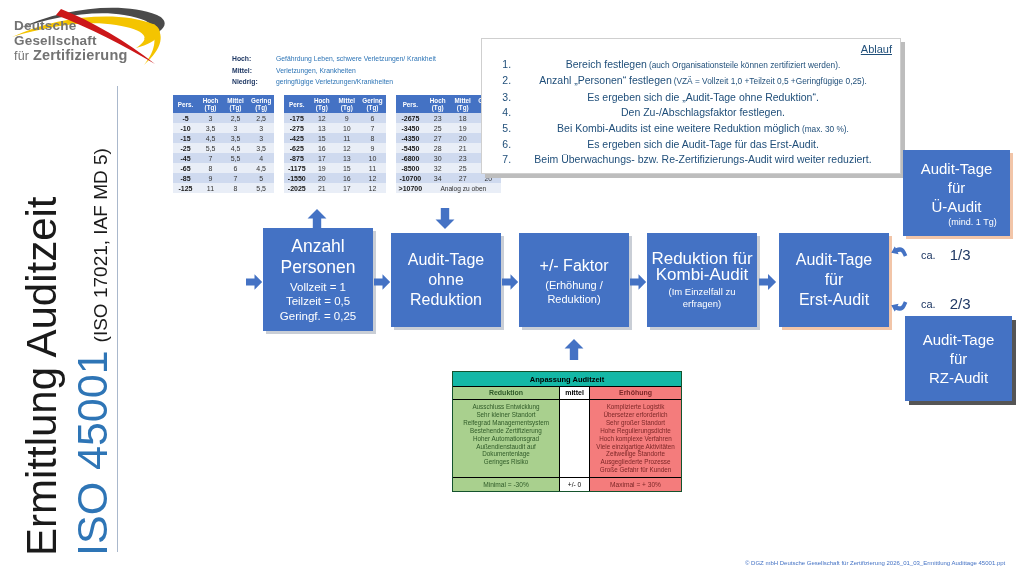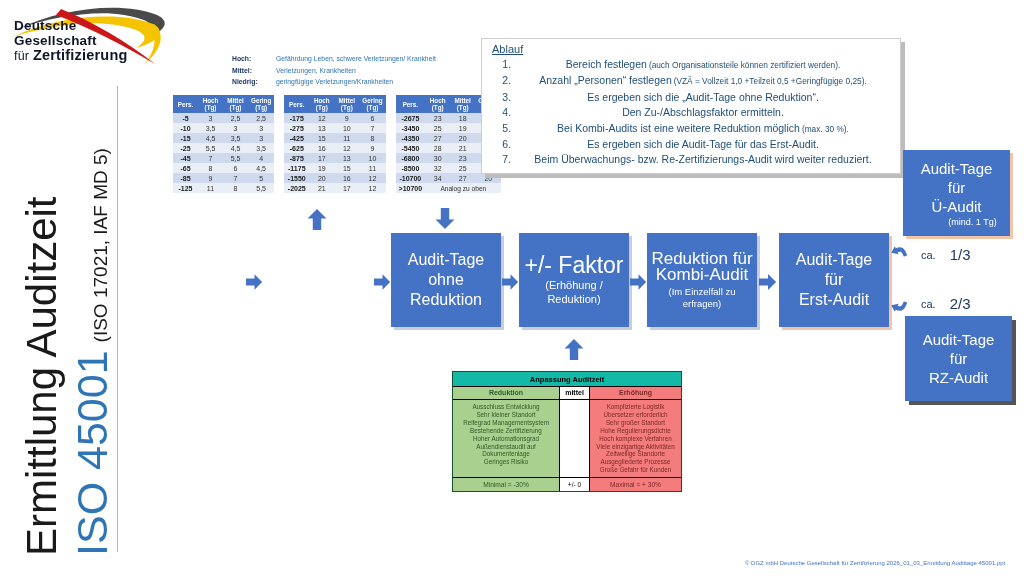--- a/index.html
+++ b/index.html
@@ -2,21 +2,21 @@
 <html><head>
 <meta charset="utf-8">
 <style>
   html,body{margin:0;padding:0;background:#fff;}
   .slide{position:relative;width:1030px;height:579px;background:#ffffff;overflow:hidden;
          font-family:"Liberation Sans",sans-serif;}
 
   
   .logo{position:absolute;left:6px;top:3px;width:172px;height:68px;}
   .logo svg{position:absolute;left:0;top:0;}
-  .logo-text{position:absolute;left:8px;top:16px;z-index:2;color:#0f172a;font-weight:bold;
+  .logo-text{position:absolute;left:8px;top:16px;z-index:2;color:#737373;font-weight:bold;
              font-size:13.5px;line-height:14.5px;letter-spacing:.2px;}
   .logo-text .l3p{font-weight:normal;font-size:12.5px;}
   .logo-text .l3b{font-weight:bold;font-size:14.5px;}
 
   
   .vline{position:absolute;left:117px;top:86px;width:1px;height:466px;background:#aab8cc;}
   .vtitle{position:absolute;left:18px;top:556px;transform:rotate(-90deg);transform-origin:0 0;
           width:460px;white-space:nowrap;}
   .vtitle .line1{font-size:42px;color:#1a1a1a;line-height:48px;}
   .vtitle .line2{font-size:43px;color:#2E75B6;line-height:52px;}
@@ -34,38 +34,38 @@
              padding:2px 3px;white-space:pre-line;vertical-align:middle;min-width:19px;}
   .ptable td{font-size:7px;padding:1.5px 3px;color:#333;}
   .ptable tbody tr:nth-child(odd) td{background:#CFDAEF;}
   .ptable tbody tr:nth-child(even) td{background:#E9EEF7;}
   .ptable td.pers{font-weight:bold;color:#1a1a1a;}
   .ptable td.analog{font-size:6.6px;}
 
   
   .ablauf{position:absolute;left:481px;top:38px;width:402px;background:#fff;color:#1F4E79;
           border:1px solid #cfcfcf;box-shadow:4px 4px 0 #bdbdbd;padding:3px 8px 5px 8px;}
-  .ablauf-title{font-size:11px;text-decoration:underline;margin:1px 0 2px 2px;}
+  .ablauf-title{font-size:11px;text-decoration:underline;margin:1px 0 2px 2px;text-align:right;}
   .ablauf ol{margin:0;padding-left:24px;text-align:center;}
   .ablauf li{font-size:10.5px;line-height:15.4px;}
   .ablauf li .note{font-size:8.3px;margin-left:2px;}
 
   
   .fbox{position:absolute;top:233px;width:110px;height:94px;background:#4472C4;color:#fff;
         display:flex;flex-direction:column;justify-content:center;align-items:center;
         text-align:center;box-shadow:3px 3px 0 #c9ced6;}
   .fbox .t{font-size:16px;line-height:20px;white-space:pre-line;}
   .fbox .s{white-space:pre-line;}
   .b1{left:135px;}
   .b2{left:263px;top:228px;height:103px;}
   .b2 .t{font-size:17.5px;line-height:21px;}
   .b2 .s{font-size:11.5px;line-height:14.5px;margin-top:2px;}
   .b3{left:391px;}
   .b4{left:519px;}
-  .b4 .t{font-size:23px;line-height:21px;}
+  .b4 .t{font-size:16px;line-height:21px;}
   .b4 .s{font-size:11px;line-height:14px;margin-top:2px;}
   .b5{left:647px;}
   .b5 .t{font-size:17px;line-height:16px;}
   .b5 .s{font-size:9.5px;line-height:11.5px;margin-top:3px;}
   .b6{left:779px;box-shadow:3px 3px 0 #f2c5a8;}
 
   
   .rbox{position:absolute;background:#4472C4;color:#fff;display:flex;flex-direction:column;
         justify-content:center;align-items:center;text-align:center;}
   .rbox .t{font-size:15px;line-height:19px;white-space:pre-line;}
@@ -329,21 +329,21 @@
         </tbody>
       </table>
     </div>
 
   <div class="ablauf">
     <div class="ablauf-title">Ablauf</div>
     <ol id="ablauf-list">
         <li><span class="main">Bereich festlegen</span><span class="note">(auch Organisationsteile können zertifiziert werden).</span></li>
         <li><span class="main">Anzahl „Personen“ festlegen</span><span class="note">(VZÄ = Vollzeit 1,0 +Teilzeit 0,5 +Geringfügige 0,25).</span></li>
         <li><span class="main">Es ergeben sich die „Audit-Tage ohne Reduktion“.</span></li>
-        <li><span class="main">Den Zu-/Abschlagsfaktor ermitteln.</span></li>
+        <li><span class="main">Den Zu-/Abschlagsfaktor festlegen.</span></li>
         <li><span class="main">Bei Kombi-Audits ist eine weitere Reduktion möglich</span><span class="note">(max. 30 %).</span></li>
         <li><span class="main">Es ergeben sich die Audit-Tage für das Erst-Audit.</span></li>
         <li><span class="main">Beim Überwachungs- bzw. Re-Zertifizierungs-Audit wird weiter reduziert.</span></li>
       </ol>
   </div>
 
   <div class="arr" style="left:306px;top:209px;">
     <svg width="22" height="21" viewBox="0 0 20 20">
         <polygon points="6,20 6,9 1,9 10,0 19,9 14,9 14,20" fill="#4472C4"></polygon>
       </svg>
@@ -356,20 +356,27 @@
   <div class="arr" style="left:563px;top:339px;">
     <svg width="22" height="21" viewBox="0 0 20 20">
         <polygon points="6,20 6,9 1,9 10,0 19,9 14,9 14,20" fill="#4472C4"></polygon>
       </svg>
   </div>
 
   <div class="arr" style="left:246px;top:272px;">
     <svg width="17" height="20" viewBox="0 0 20 20">
         <polygon points="0,6 10,6 10,1 19,10 10,19 10,14 0,14" fill="#4472C4"></polygon>
       </svg>
+  </div>
+  <div class="fbox b2">
+    <div class="t">Anzahl
+Personen</div>
+    <div class="s">Vollzeit = 1
+Teilzeit = 0,5
+Geringf. = 0,25</div>
   </div>
   <div class="arr" style="left:374px;top:272px;">
     <svg width="17" height="20" viewBox="0 0 20 20">
         <polygon points="0,6 10,6 10,1 19,10 10,19 10,14 0,14" fill="#4472C4"></polygon>
       </svg>
   </div>
   <div class="fbox b3">
     <div class="t">Audit-Tage
 ohne
 Reduktion</div>

